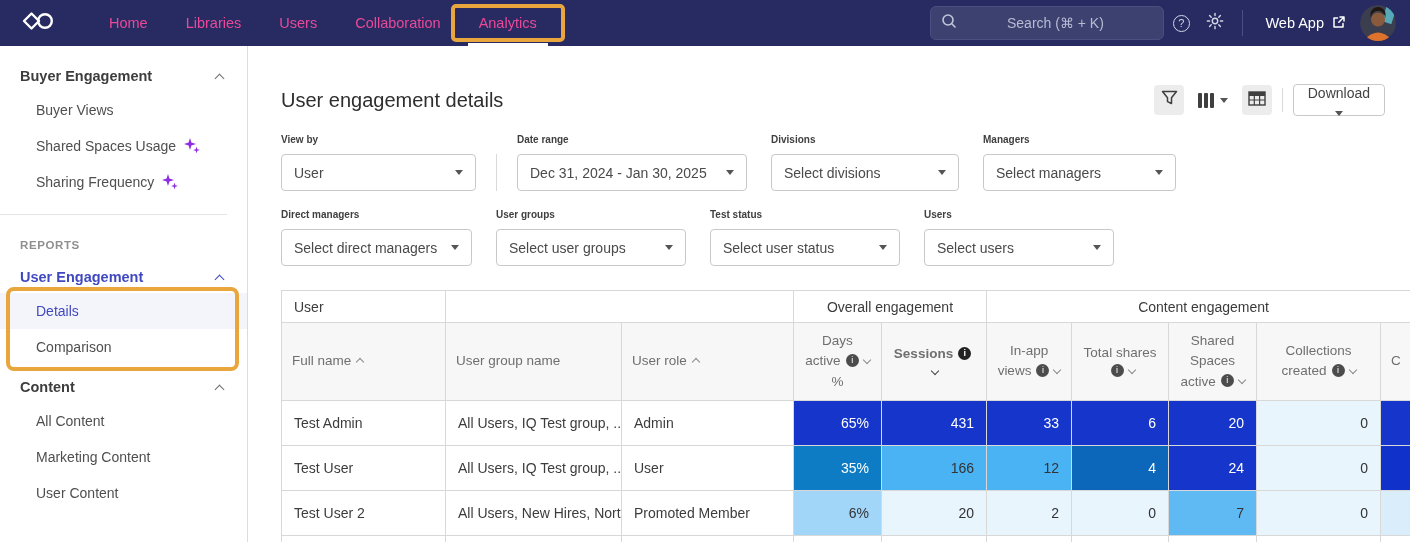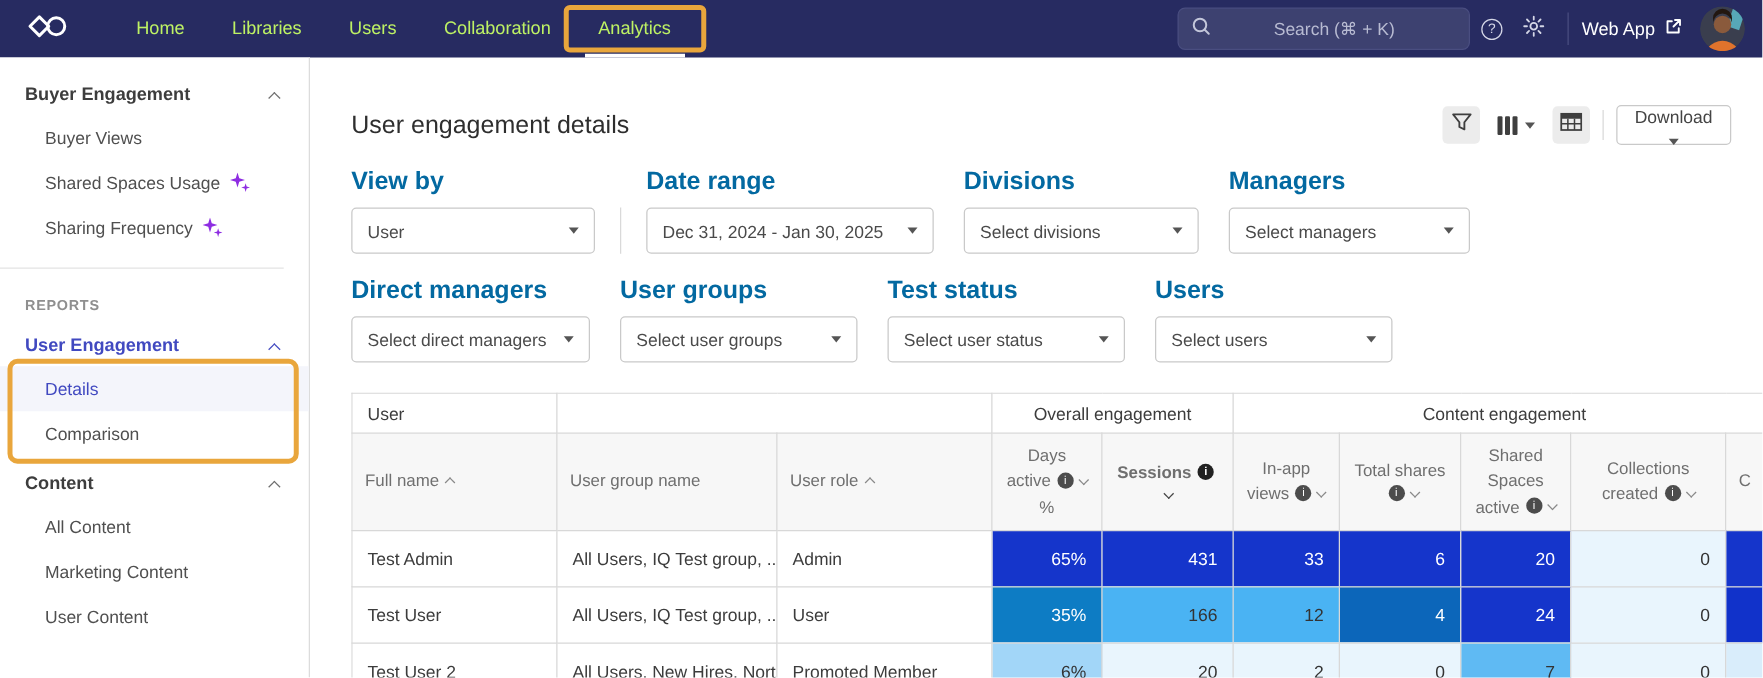--- a/index.html
+++ b/index.html
@@ -4,38 +4,38 @@
 <style>
   * { margin:0; padding:0; box-sizing:border-box; }
   html,body { width:1410px; height:542px; overflow:hidden; background:#fff;
     font-family:"Liberation Sans", sans-serif; }
 
   
   .topnav { position:relative; height:46px; background:#272b61; display:flex; align-items:center; }
   .brand { margin-left:22px; display:flex; align-items:center; }
   .nav-items { display:flex; margin-left:36px; }
   .nav-item { position:relative; height:46px; display:flex; align-items:center;
-    padding:0 19px; color:#bef264; font-size:14.5px; font-weight:500; cursor:pointer; }
+    padding:0 19px; color:#ec4899; font-size:14.5px; font-weight:500; cursor:pointer; }
   .nav-item .active-underline { position:absolute; left:8px; right:8px; bottom:0; height:3px; background:#fff; }
   .nav-item .annotation-box { position:absolute; left:-9px; right:-9px; top:4px; bottom:4px;
     border:4px solid #e9a63c; border-radius:5px; pointer-events:none; }
   .nav-right { margin-left:auto; display:flex; align-items:center; padding-right:14px; }
   .search-box { display:flex; align-items:center; width:234px; height:34px; background:#3d4170;
     border:1px solid #4a4e80; border-radius:6px; padding:0 10px; }
   .search-box input { background:transparent; border:none; outline:none; color:#c3c6da;
     font-size:14px; margin-left:8px; width:180px; font-family:"Liberation Sans",sans-serif;text-align:center; }
   .search-box input::placeholder { color:#b8bbd2; }
   .nav-icon-btn { width:34px; height:34px; display:flex; align-items:center; justify-content:center;
     color:#d4d6e6; cursor:pointer; }
   .help-circle { width:17px; height:17px; border:1.4px solid #d4d6e6; border-radius:50%;
     display:flex; align-items:center; justify-content:center; font-size:11px; color:#d4d6e6; }
   .help-circle::before { content:"?"; }
   .nav-divider { width:1px; height:26px; background:#4a4e80; margin:0 10px; }
-  .webapp-link { display:flex; align-items:flex-end; color:#fff; font-size:14.5px; gap:8px;
-    margin:0 14px 0 0; cursor:pointer; }
+  .webapp-link { display:flex; align-items:center; color:#fff; font-size:14.5px; gap:8px;
+    margin:0 14px 0 12px; cursor:pointer; }
   .avatar { width:36px; height:36px; border-radius:50%; overflow:hidden; cursor:pointer; }
 
   
   .page { display:flex; height:496px; }
   .sidebar { position:relative; width:248px; border-right:1px solid #dcdcdc; background:#fff;
     padding-top:14px; flex:none; }
   .content { flex:1; min-width:0; padding-left:33px; position:relative; }
 
   
   .sb-top { display:flex; align-items:center; justify-content:space-between;
@@ -67,21 +67,21 @@
   .download-btn { height:32px; border:1px solid #c9c9c9; border-radius:4px; background:#fff;
     display:flex; align-items:center; gap:10px; padding:0 14px; font-size:14px; color:#444; cursor:pointer;flex-direction:column; }
   .caret-down { width:0; height:0; border-left:4.5px solid transparent; border-right:4.5px solid transparent;
     border-top:5.5px solid #555; }
   .colbars { display:flex; gap:2.5px; margin-right:6px; }
   .colbars i { width:3.5px; height:15px; background:#3f3f3f; border-radius:1px; }
 
   
   .filters-row { display:flex; margin-top:18px; align-items:flex-end; }
   .filter-field { display:flex; flex-direction:column; gap:9px; }
-  .filter-label { font-size:20px; font-weight:700; color:#0369a1; }
+  .filter-label { font-size:10px; font-weight:700; color:#404040; }
   .select { height:37px; border:1px solid #c9c9c9; border-radius:4px; background:#fff;
     display:flex; align-items:center; justify-content:space-between; padding:0 12px;
     font-size:14px; color:#4a4a4a; cursor:pointer; }
   .filter-vdivider { width:1px; height:37px; background:#d9d9d9; margin:0 20px; }
   .gap24 { width:24px; }
 
   
   .table-wrap { margin-top:24px; width:1129px; overflow:hidden; position:relative; }
   table { border-collapse:collapse; table-layout:fixed; width:1139px; }
   th, td { border:1px solid #d8d8d8; font-weight:400; }

